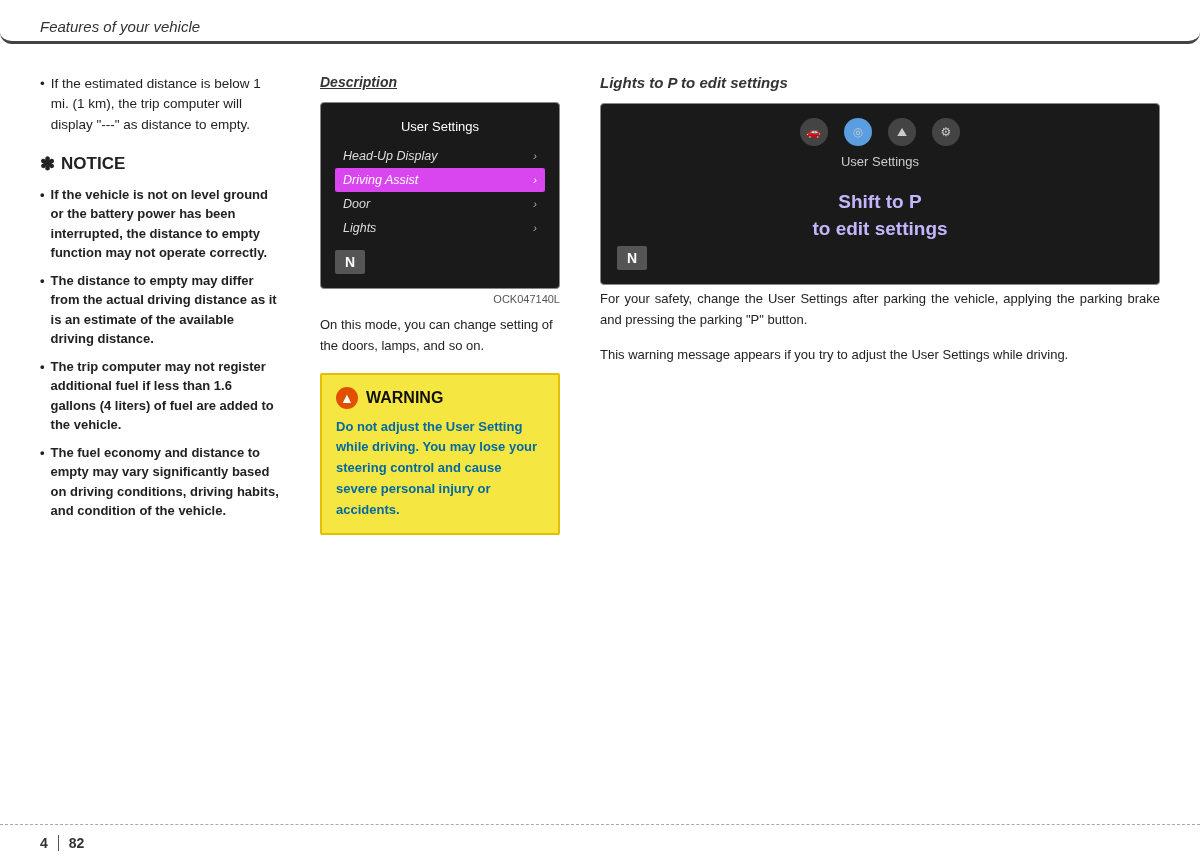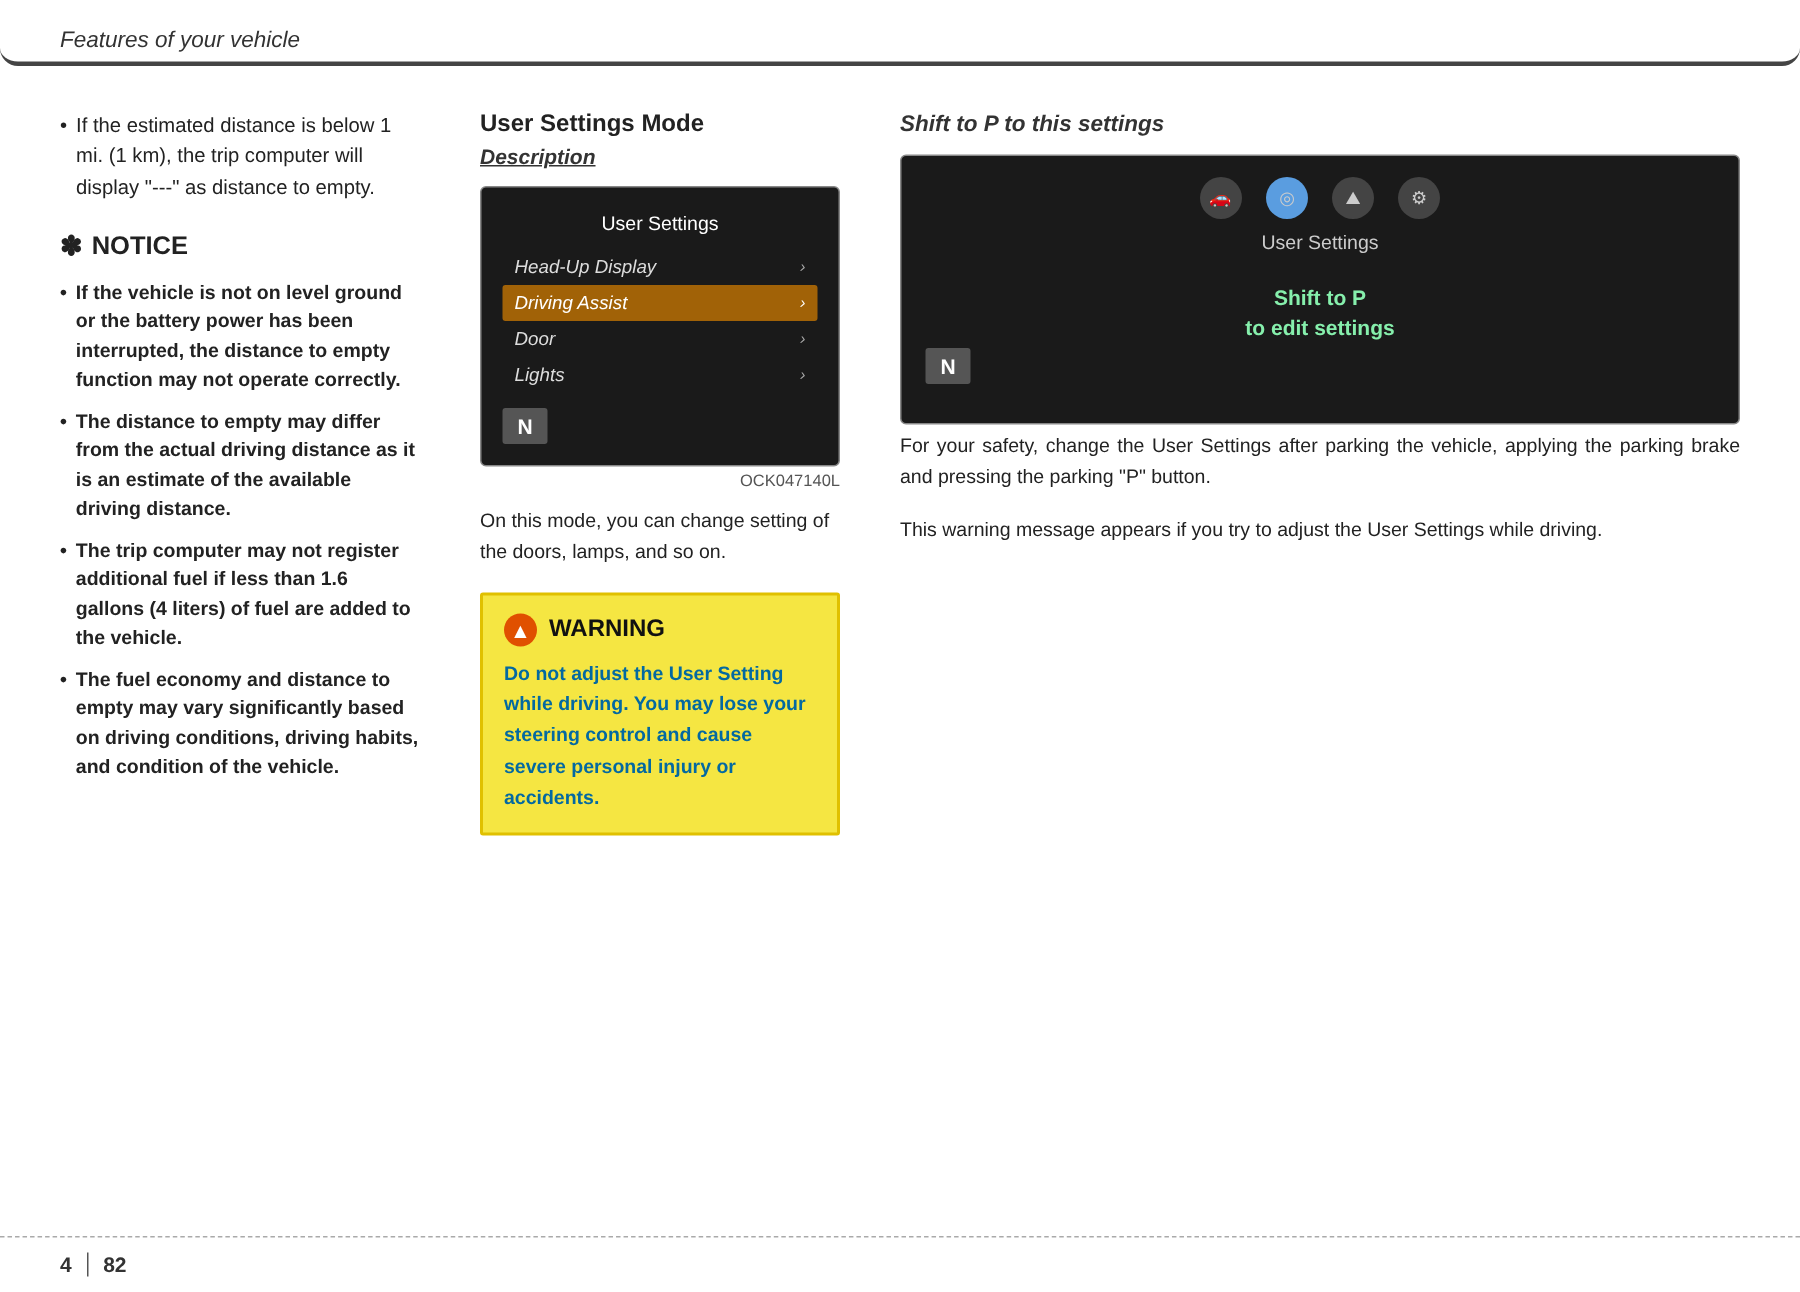--- a/index.html
+++ b/index.html
@@ -117,21 +117,21 @@
       display: flex;
       justify-content: space-between;
       align-items: center;
       padding: 5px 8px;
       font-size: 12.5px;
       color: #ddd;
       border-radius: 2px;
       font-style: italic;
     }
     .menu-item.active {
-      background: #a16207;
+      background: #d946ef;
       color: #fff;
     }
     .menu-chevron {
       font-size: 11px;
       color: #aaa;
     }
     .menu-item.active .menu-chevron {
       color: #fff;
     }
     .screen-footer {
@@ -245,23 +245,23 @@
     .icon-circle.active-icon {
       background: #5a9de0;
     }
     .right-screen-title {
       color: #ccc;
       text-align: center;
       font-size: 13px;
       margin-bottom: 20px;
     }
     .shift-p-text {
-      color: #86efac;
+      color: #c4b5fd;
       text-align: center;
-      font-size: 14px;
+      font-size: 19px;
       font-weight: bold;
       line-height: 1.4;
       margin-bottom: 2px;
     }
     .right-screen-badge {
       display: flex;
       align-items: center;
       margin-top: 4px;
     }
 
@@ -331,21 +331,20 @@
         <span>The trip computer may not register additional fuel if less than 1.6 gallons (4 liters) of fuel are added to the vehicle.</span>
       </div>
       <div class="notice-item">
         <span class="bullet-dot">•</span>
         <span>The fuel economy and distance to empty may vary significantly based on driving conditions, driving habits, and condition of the vehicle.</span>
       </div>
     </div>
   </div>
 
   <div class="middle-column">
-    <div class="section-title">User Settings Mode</div>
     <div class="section-subtitle">Description</div>
 
     <div class="screen-mockup">
       <div class="screen-title">User Settings</div>
       <div class="menu-item">
         <span>Head-Up Display</span>
         <span class="menu-chevron">›</span>
       </div>
       <div class="menu-item active">
         <span>Driving Assist</span>
@@ -371,21 +370,21 @@
     <div class="warning-box">
       <div class="warning-title">
         <div class="warning-icon">▲</div>
         <span>WARNING</span>
       </div>
       <div class="warning-text">Do not adjust the User Setting while driving. You may lose your steering control and cause severe personal injury or accidents.</div>
     </div>
   </div>
 
   <div class="right-column">
-    <div class="shift-title">Shift to P to this settings</div>
+    <div class="shift-title">Lights to P to edit settings</div>
 
     <div class="screen-mockup-right">
       <div class="icons-row">
         <div class="icon-circle">🚗</div>
         <div class="icon-circle active-icon">◎</div>
         <div class="icon-circle">⛰</div>
         <div class="icon-circle">⚙</div>
       </div>
       <div class="right-screen-title">User Settings</div>
       <div class="shift-p-text">Shift to P<br>to edit settings</div>

